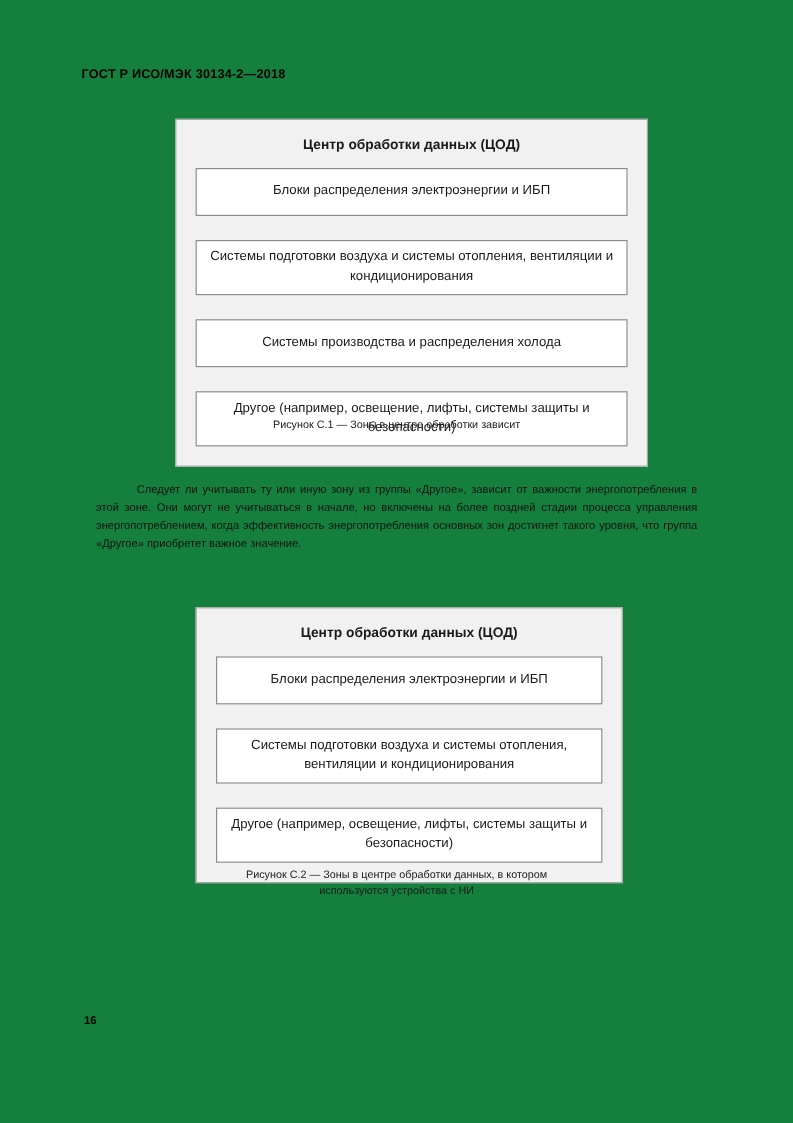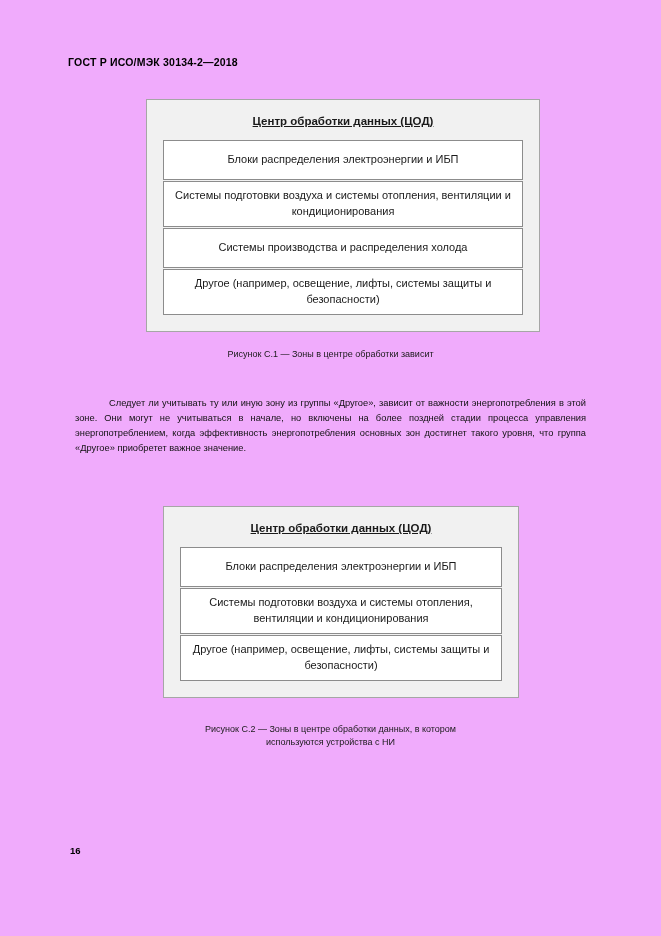--- a/index.html
+++ b/index.html
@@ -10,21 +10,21 @@
   }
   body {
     font-family: "Liberation Sans", sans-serif;
     color: #000000;
   }
   .page {
     position: relative;
     width: 661px;
     height: 936px;
     margin: 0 auto;
-    background: #f0abfc;
+    background: #15803d;
     overflow: hidden;
     box-sizing: border-box;
   }
 
   
   .doc-header {
     position: absolute;
     left: 68px;
     top: 56px;
     font-size: 10.5px;
@@ -44,35 +44,34 @@
     box-sizing: border-box;
     padding: 10px 16px 13px 16px;
   }
   .dc-title {
     text-align: center;
     font-size: 11.5px;
     font-weight: bold;
     color: #1a1a1a;
     margin: 4px 0 11px 0;
     line-height: 1.3;
-    text-decoration: underline;
   }
   .zone-row {
     background: #ffffff;
     border: 1px solid #8c8c8c;
     box-sizing: border-box;
     display: flex;
     align-items: center;
     justify-content: center;
     text-align: center;
     font-size: 11px;
     color: #1a1a1a;
     line-height: 1.45;
     padding: 6px 10px;
-    margin-bottom: 1px;
+    margin-bottom: 20px;
   }
   .zone-row:last-child {
     margin-bottom: 3px;
   }
 
   
   #figure-1 {
     left: 146px;
     top: 99px;
     width: 394px;
@@ -106,21 +105,21 @@
   .body-text {
     position: absolute;
     left: 68px;
     width: 525px;
     font-size: 9.3px;
     line-height: 1.62;
     text-align: justify;
     color: #111;
   }
   .body-text p {
-    margin: 7px;
+    margin: 12px;
     text-indent: 34px;
   }
   #para-block-1 { top: 389px; }
   #para-block-2 { top: 777px; }
 
   
   .page-number {
     position: absolute;
     left: 70px;
     top: 845px;

